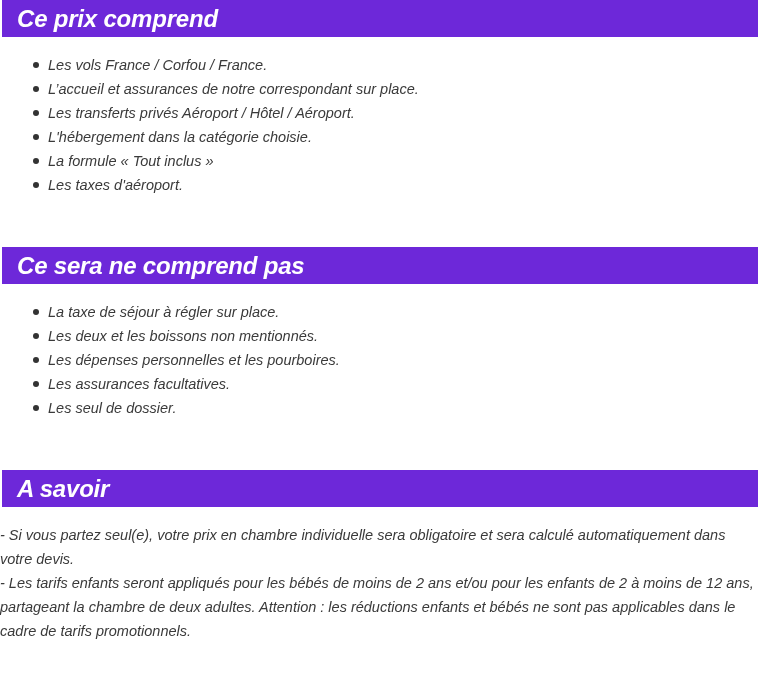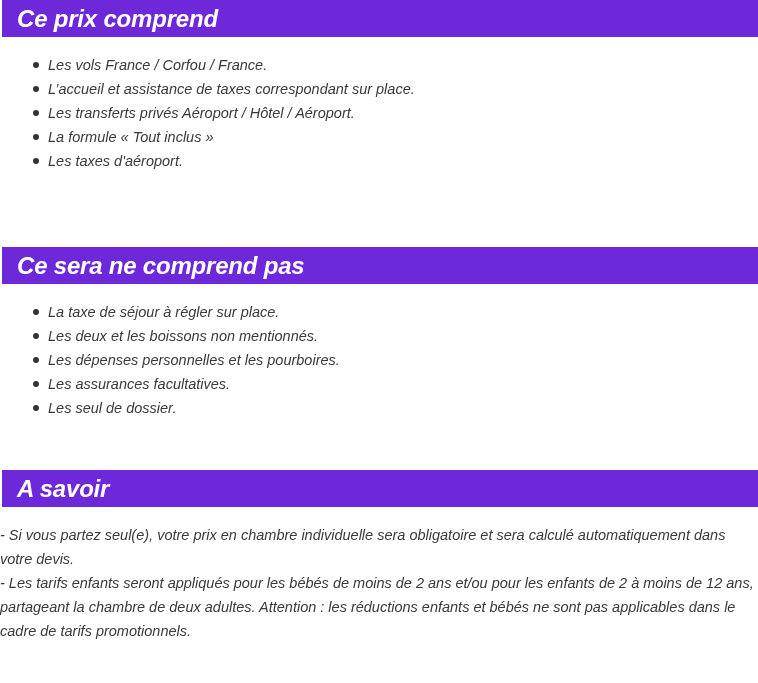--- a/index.html
+++ b/index.html
@@ -70,22 +70,23 @@
       margin: 0;
       padding: 0;
     }
   </style>
 </head>
 <body>
 
 <div class="section-header" style="top:0;">Ce prix comprend</div>
 <ul class="items" style="top:53px;">
   <li><span class="bullet"></span><span>Les vols France / Corfou / France.</span></li>
-  <li><span class="bullet"></span><span>L’accueil et assistance de taxes correspondant sur place.</span></li>
+  <li><span class="bullet"></span><span>L’accueil et assurances de notre correspondant sur place.</span></li>
   <li><span class="bullet"></span><span>Les transferts privés Aéroport / Hôtel / Aéroport.</span></li>
+  <li><span class="bullet"></span><span>L'hébergement dans la catégorie choisie.</span></li>
   <li><span class="bullet"></span><span>La formule « Tout inclus »</span></li>
   <li><span class="bullet"></span><span>Les taxes d'aéroport.</span></li>
 </ul>
 
 <div class="section-header" style="top:247px;">Ce sera ne comprend pas</div>
 <ul class="items" style="top:300px;">
   <li><span class="bullet"></span><span>La taxe de séjour à régler sur place.</span></li>
   <li><span class="bullet"></span><span>Les deux et les boissons non mentionnés.</span></li>
   <li><span class="bullet"></span><span>Les dépenses personnelles et les pourboires.</span></li>
   <li><span class="bullet"></span><span>Les assurances facultatives.</span></li>

